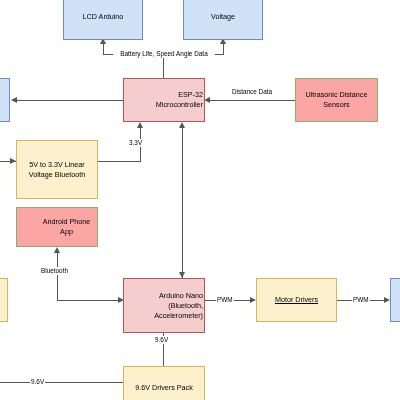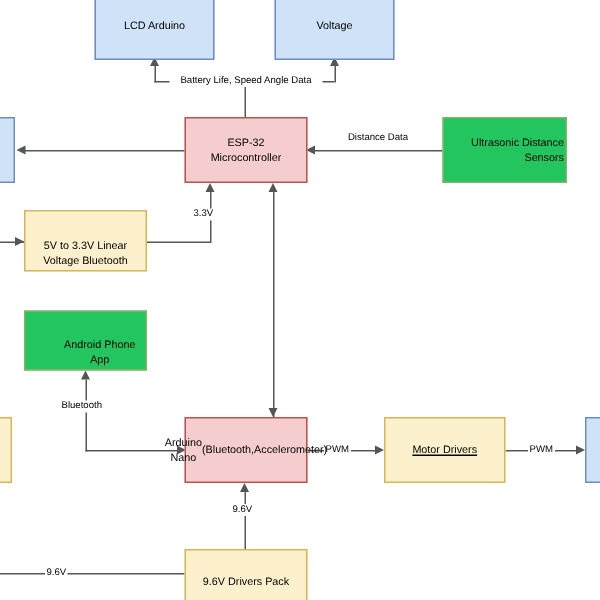--- a/index.html
+++ b/index.html
@@ -23,22 +23,22 @@
     align-items: center;
     justify-content: center;
     text-align: center;
     font-size: 7.2px;
     line-height: 10px;
     color: #000000;
     padding: 1px;
   }
   .node span { display: block; }
   .blue   { background: #cfe2f8; border-color: #6c8ebf; }
-  .red    { background: #f5cdce; border-color: #b85450; }
-  .green  { background: #22c55e; border-color: #82b366; align-items: flex-end; }
+  .red    { background: #f5cdce; border-color: #b85450; align-items: flex-end; }
+  .green  { background: #fca5a5; border-color: #82b366; }
   .yellow { background: #fcf0cd; border-color: #d6b656; }
 
   .edge {
     position: absolute;
     background: #555555;
   }
   .edge.h { height: 1px; }
   .edge.v { width: 1px; }
 
   .arrow {
@@ -144,34 +144,34 @@
   <div class="node red" style="left:123px; top:78px; width:82px; height:44px; flex-direction:column;">
     <span>ESP-32</span>
     <span>Microcontroller</span>
   </div>
 
   <div class="node green" style="left:295px; top:78px; width:83px; height:44px; flex-direction:column;">
     <span>Ultrasonic Distance</span>
     <span>Sensors</span>
   </div>
 
-  <div class="node yellow" style="left:16px; top:140px; width:82px; height:41px; flex-direction:column;justify-content:flex-end;">
+  <div class="node yellow" style="left:16px; top:140px; width:82px; height:59px; flex-direction:column;">
     <span>5V to 3.3V Linear</span>
     <span>Voltage Bluetooth</span>
   </div>
 
   <div class="node green" style="left:16px; top:207px; width:82px; height:40px;padding-left:20px;">
     <span>Android Phone App</span>
   </div>
 
   <div class="node yellow" style="left:-16px; top:278px; width:24px; height:44px;">
     <span></span>
   </div>
 
-  <div class="node red" style="left:123px; top:278px; width:82px; height:44px; flex-direction:row;">
+  <div class="node red" style="left:123px; top:278px; width:82px; height:55px; flex-direction:column;">
     <span>Arduino Nano</span>
     <span>(Bluetooth,</span>
     <span>Accelerometer)</span>
   </div>
 
   <div class="node yellow" style="left:256px; top:278px; width:81px; height:44px;text-decoration:underline;">
     <span>Motor Drivers</span>
   </div>
 
   <div class="node blue" style="left:390px; top:278px; width:24px; height:44px;">

